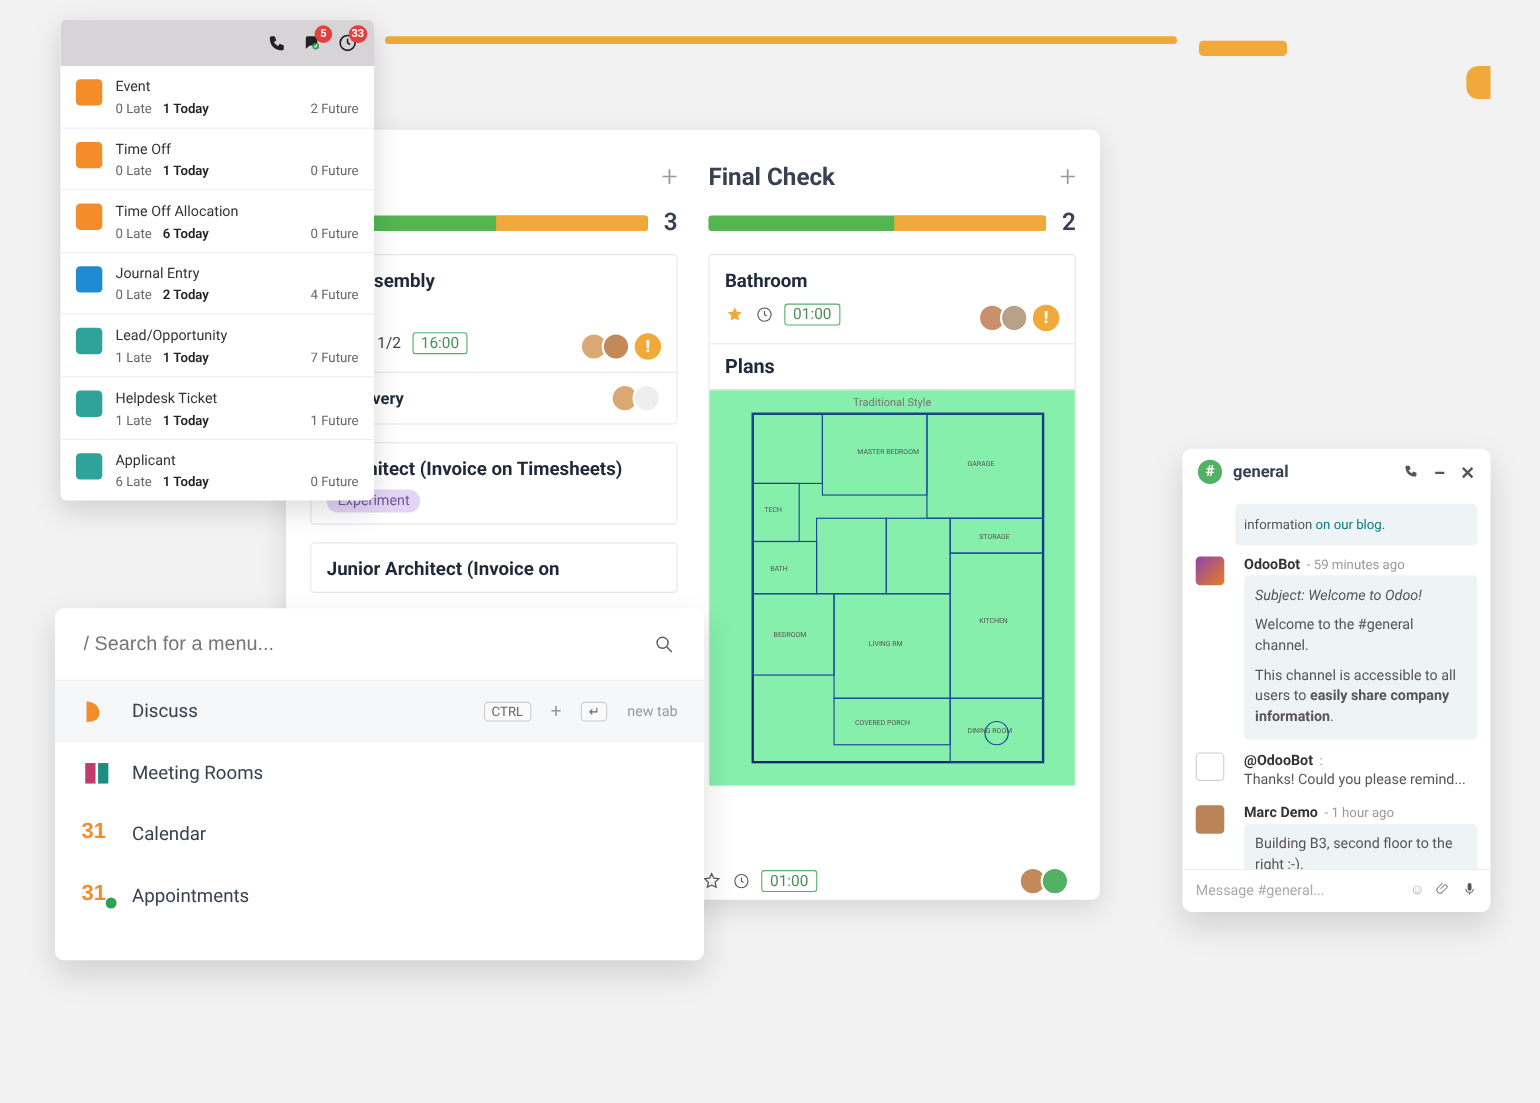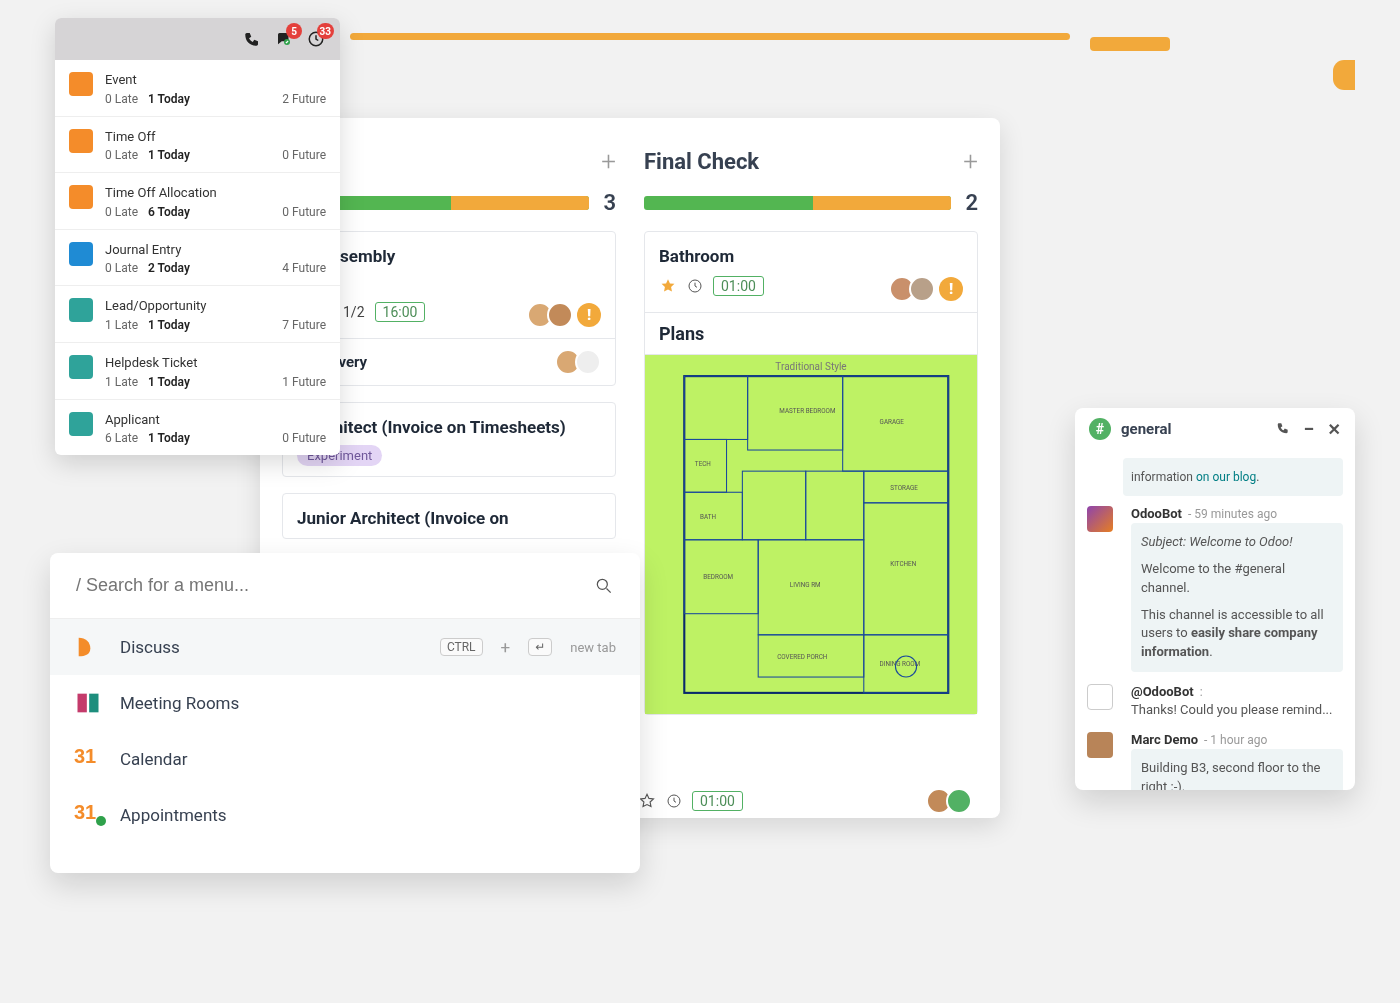--- a/index.html
+++ b/index.html
@@ -81,21 +81,21 @@
 .timebox{border:1px solid #52b164;color:#4d8e58;border-radius:3px;padding:1px 7px;font-size:14px;}
 .avatars{display:flex;align-items:center;gap:-4px;}
 .av{width:26px;height:26px;border-radius:50%;background:#ccc;display:inline-block;border:2px solid #fff;margin-left:-6px;background-size:cover;background-position:center;}
 .av:first-child{margin-left:0;}
 .av.green{background:#52b164;}
 .alerti{width:24px;height:24px;border-radius:50%;background:#f2a93b;color:#fff;display:inline-flex;align-items:center;justify-content:center;font-weight:900;font-size:15px;margin-left:4px;}
 .divider{height:1px;background:#e5e7eb;margin:0;}
 .subrow{display:flex;align-items:center;justify-content:space-between;padding:10px 14px;}
 .subrow-title{font-size:15px;font-weight:700;color:#1f2937;}
 .upload{width:16px;height:16px;}
-.plan-img{width:100%;height:360px;background:#bef264;position:relative;border-top:1px solid #e5e7eb;}
+.plan-img{width:100%;height:360px;background:#86efac;position:relative;border-top:1px solid #e5e7eb;}
 .plan-img .floorlabel{position:absolute;top:6px;left:50%;transform:translateX(-50%);font-size:10px;color:#777;}
 
 
 .menu-panel {
   position:absolute; top:553px; left:50px; width:590px; height:320px;
   background:#fff; border-radius:8px; box-shadow:0 12px 30px rgba(0,0,0,0.14);
   z-index:30; overflow:hidden;
 }
 .search-row{display:flex;align-items:center;padding:22px 26px;gap:10px;}
 .search-row input{flex:1;border:none;font-size:18px;color:#555;outline:none;}
@@ -500,13 +500,26 @@
       <div class="mav" style="background:#b88458"></div>
       <div class="mtxt">
         <div class="mhead">
           <span class="mname">Marc Demo</span>
           <span class="mtime">- <span>1 hour ago</span></span>
         </div>
         <div class="mbody quote">Building B3, second floor to the right :-).</div>
       </div>
     </div>
   </div>
+  <div class="compose">
+    <span class="ph">Message #general...</span>
+    <div class="cicons">
+      <span>☺</span>
+      <span><svg width="14" height="14" viewBox="0 0 24 24">
+            <path d="M8 12l6-6a3 3 0 014 4l-8 8a5 5 0 01-7-7l8-8" class="svgline"></path>
+          </svg></span>
+      <span><svg width="14" height="14" viewBox="0 0 24 24">
+            <rect x="9" y="3" width="6" height="12" rx="3" fill="#555"></rect>
+            <path d="M6 12a6 6 0 0012 0M12 18v3" class="svgline"></path>
+          </svg></span>
+    </div>
+  </div>
 </div>
 
 </body></html>

